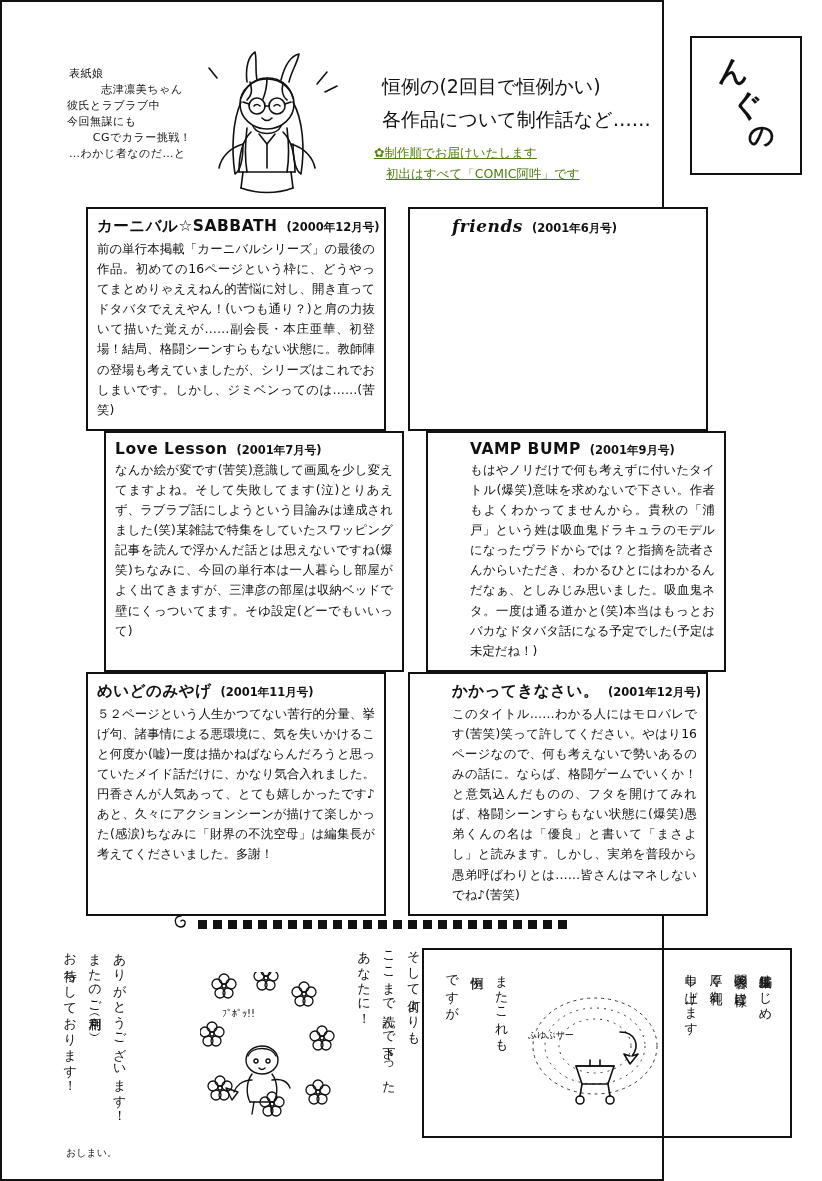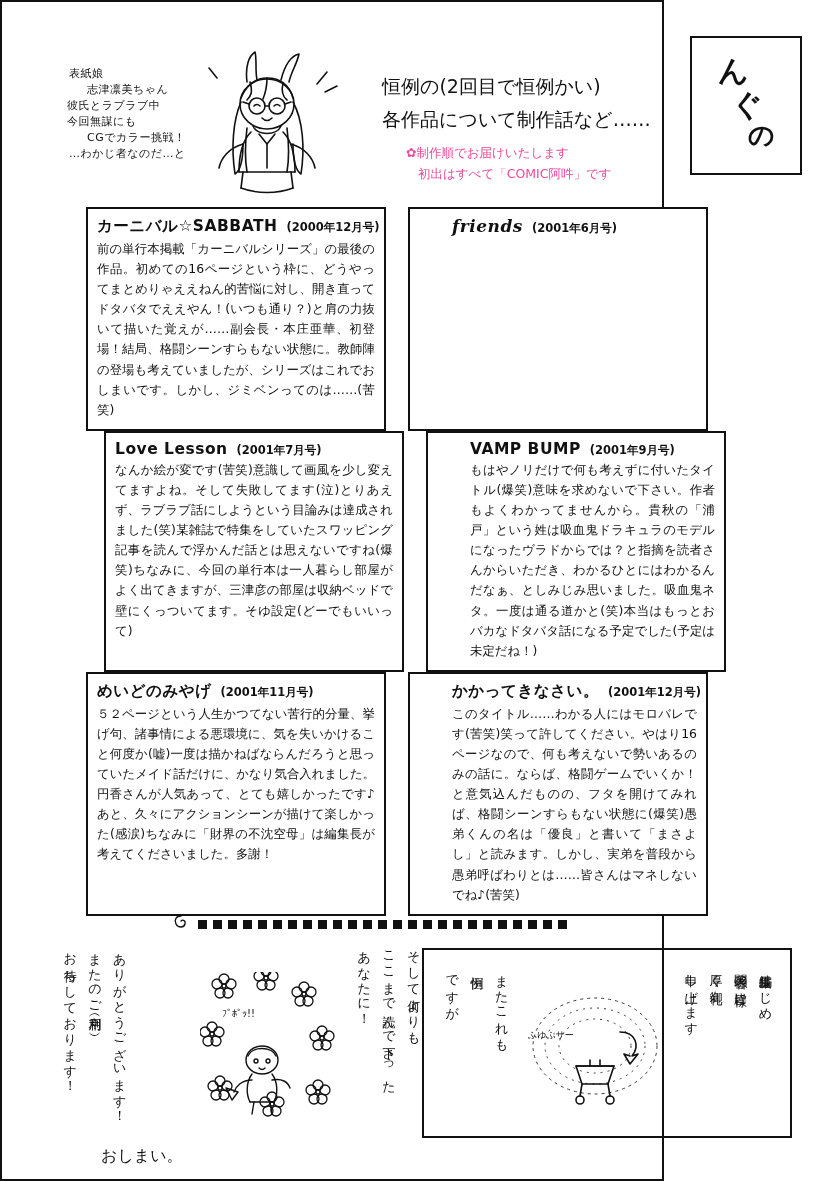--- a/index.html
+++ b/index.html
@@ -36,21 +36,21 @@
     position: absolute;
     left: 45px;
     top: 36px;
     width: 130px;
     font-size: 11px;
     line-height: 1.45;
     color: #111;
     letter-spacing: 0.5px;
   }
   .doodle-caption .ln { display: block; white-space: nowrap; }
-  .doodle-caption .ln.i1 { margin-left: 20px; }
+  .doodle-caption .ln.i1 { margin-left: 20px; text-align: center; }
   .doodle-caption .ln.i3 { margin-left: 2px; }
 
   .mascot {
     position: absolute;
     left: 155px;
     top: 18px;
     width: 190px;
     height: 150px;
   }
 
@@ -58,26 +58,27 @@
     position: absolute;
     left: 360px;
     top: 40px;
     width: 290px;
     font-size: 19px;
     line-height: 1.75;
     color: #111;
   }
   .header-sub {
     position: absolute;
-    left: 384px;
+    left: 352px;
     top: 112px;
     width: 300px;
     font-size: 12.5px;
     line-height: 1.7;
-    color: #ec4899;
+    color: #4d7c0f;
+    text-decoration: underline;
   }
   .header-sub .s2 { display: block; margin-left: 12px; }
 
   .corner-box {
     position: absolute;
     right: 0px;
     top: 6px;
     width: 108px;
     height: 135px;
     border: 2px solid #111;
@@ -241,23 +242,22 @@
     position: absolute;
     left: 96px;
     top: 34px;
     width: 150px;
     height: 130px;
   }
   .owari {
     position: absolute;
     left: 44px;
     top: 214px;
-    font-size: 16px;
-    color: #111;
-    margin-left: 35px;
+    font-size: 10px;
+    color: #111;
   }
   .flowers {
     position: absolute;
     left: 178px;
     top: 40px;
     width: 150px;
     height: 160px;
   }
   .chibi {
     position: absolute;

